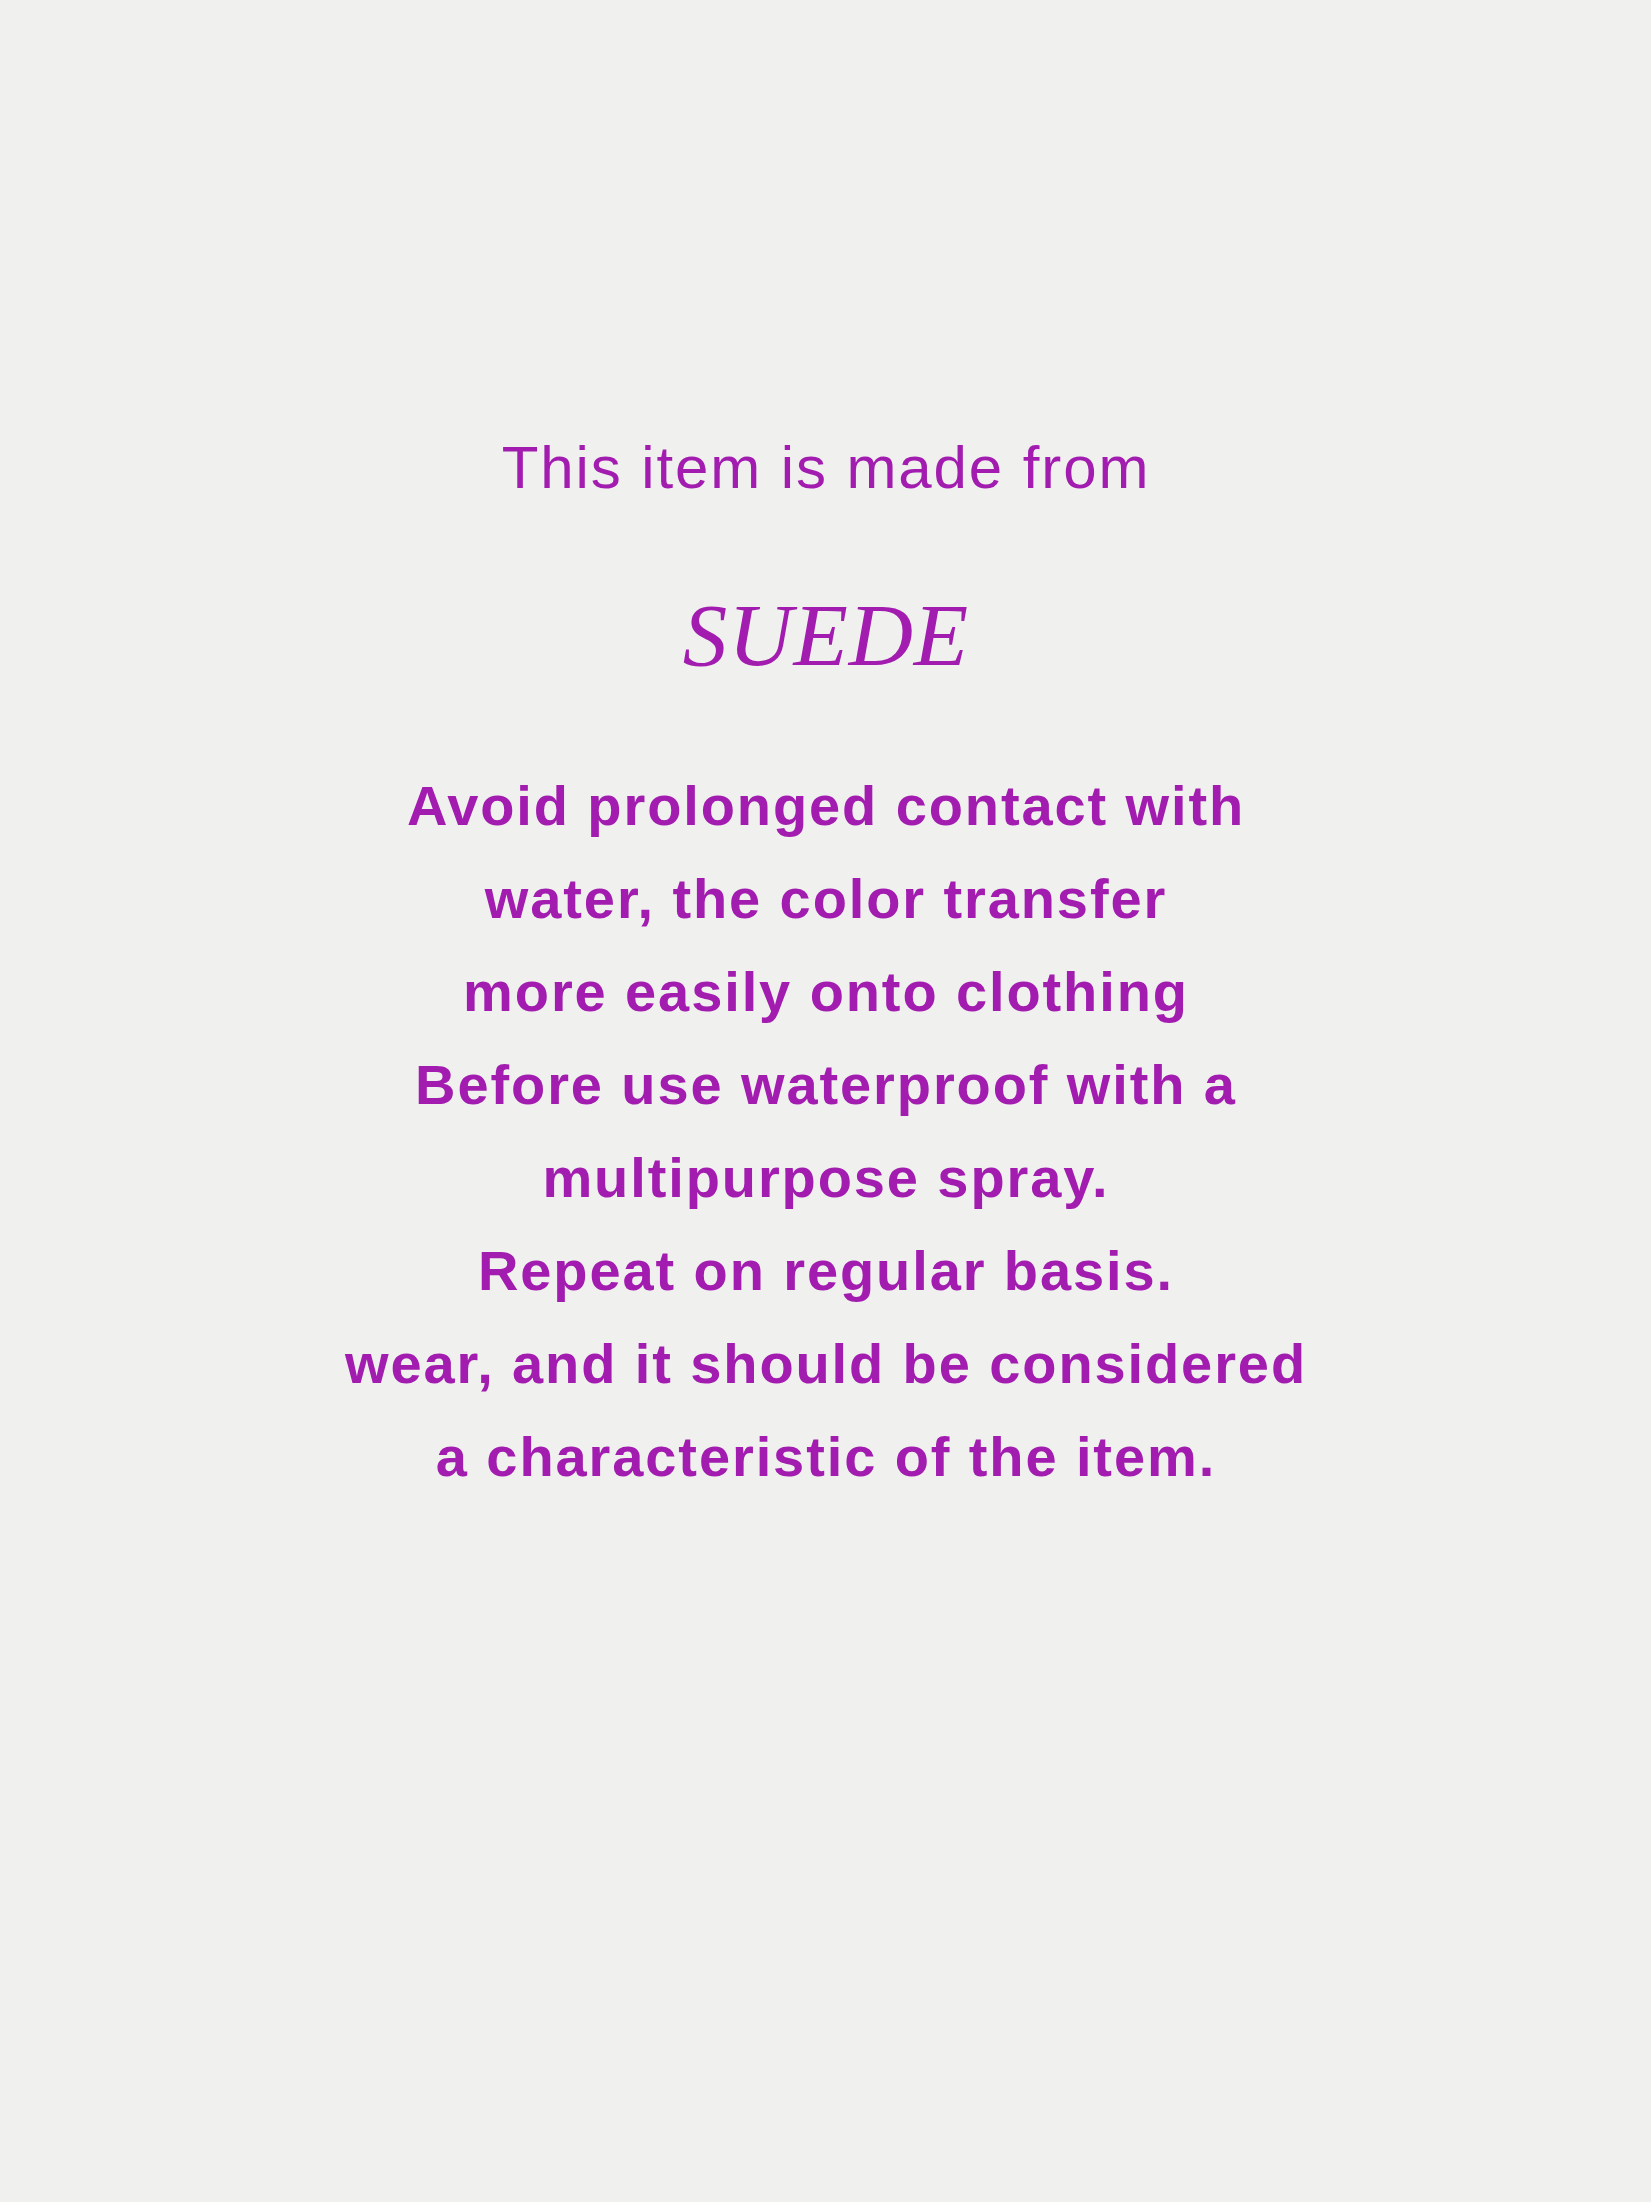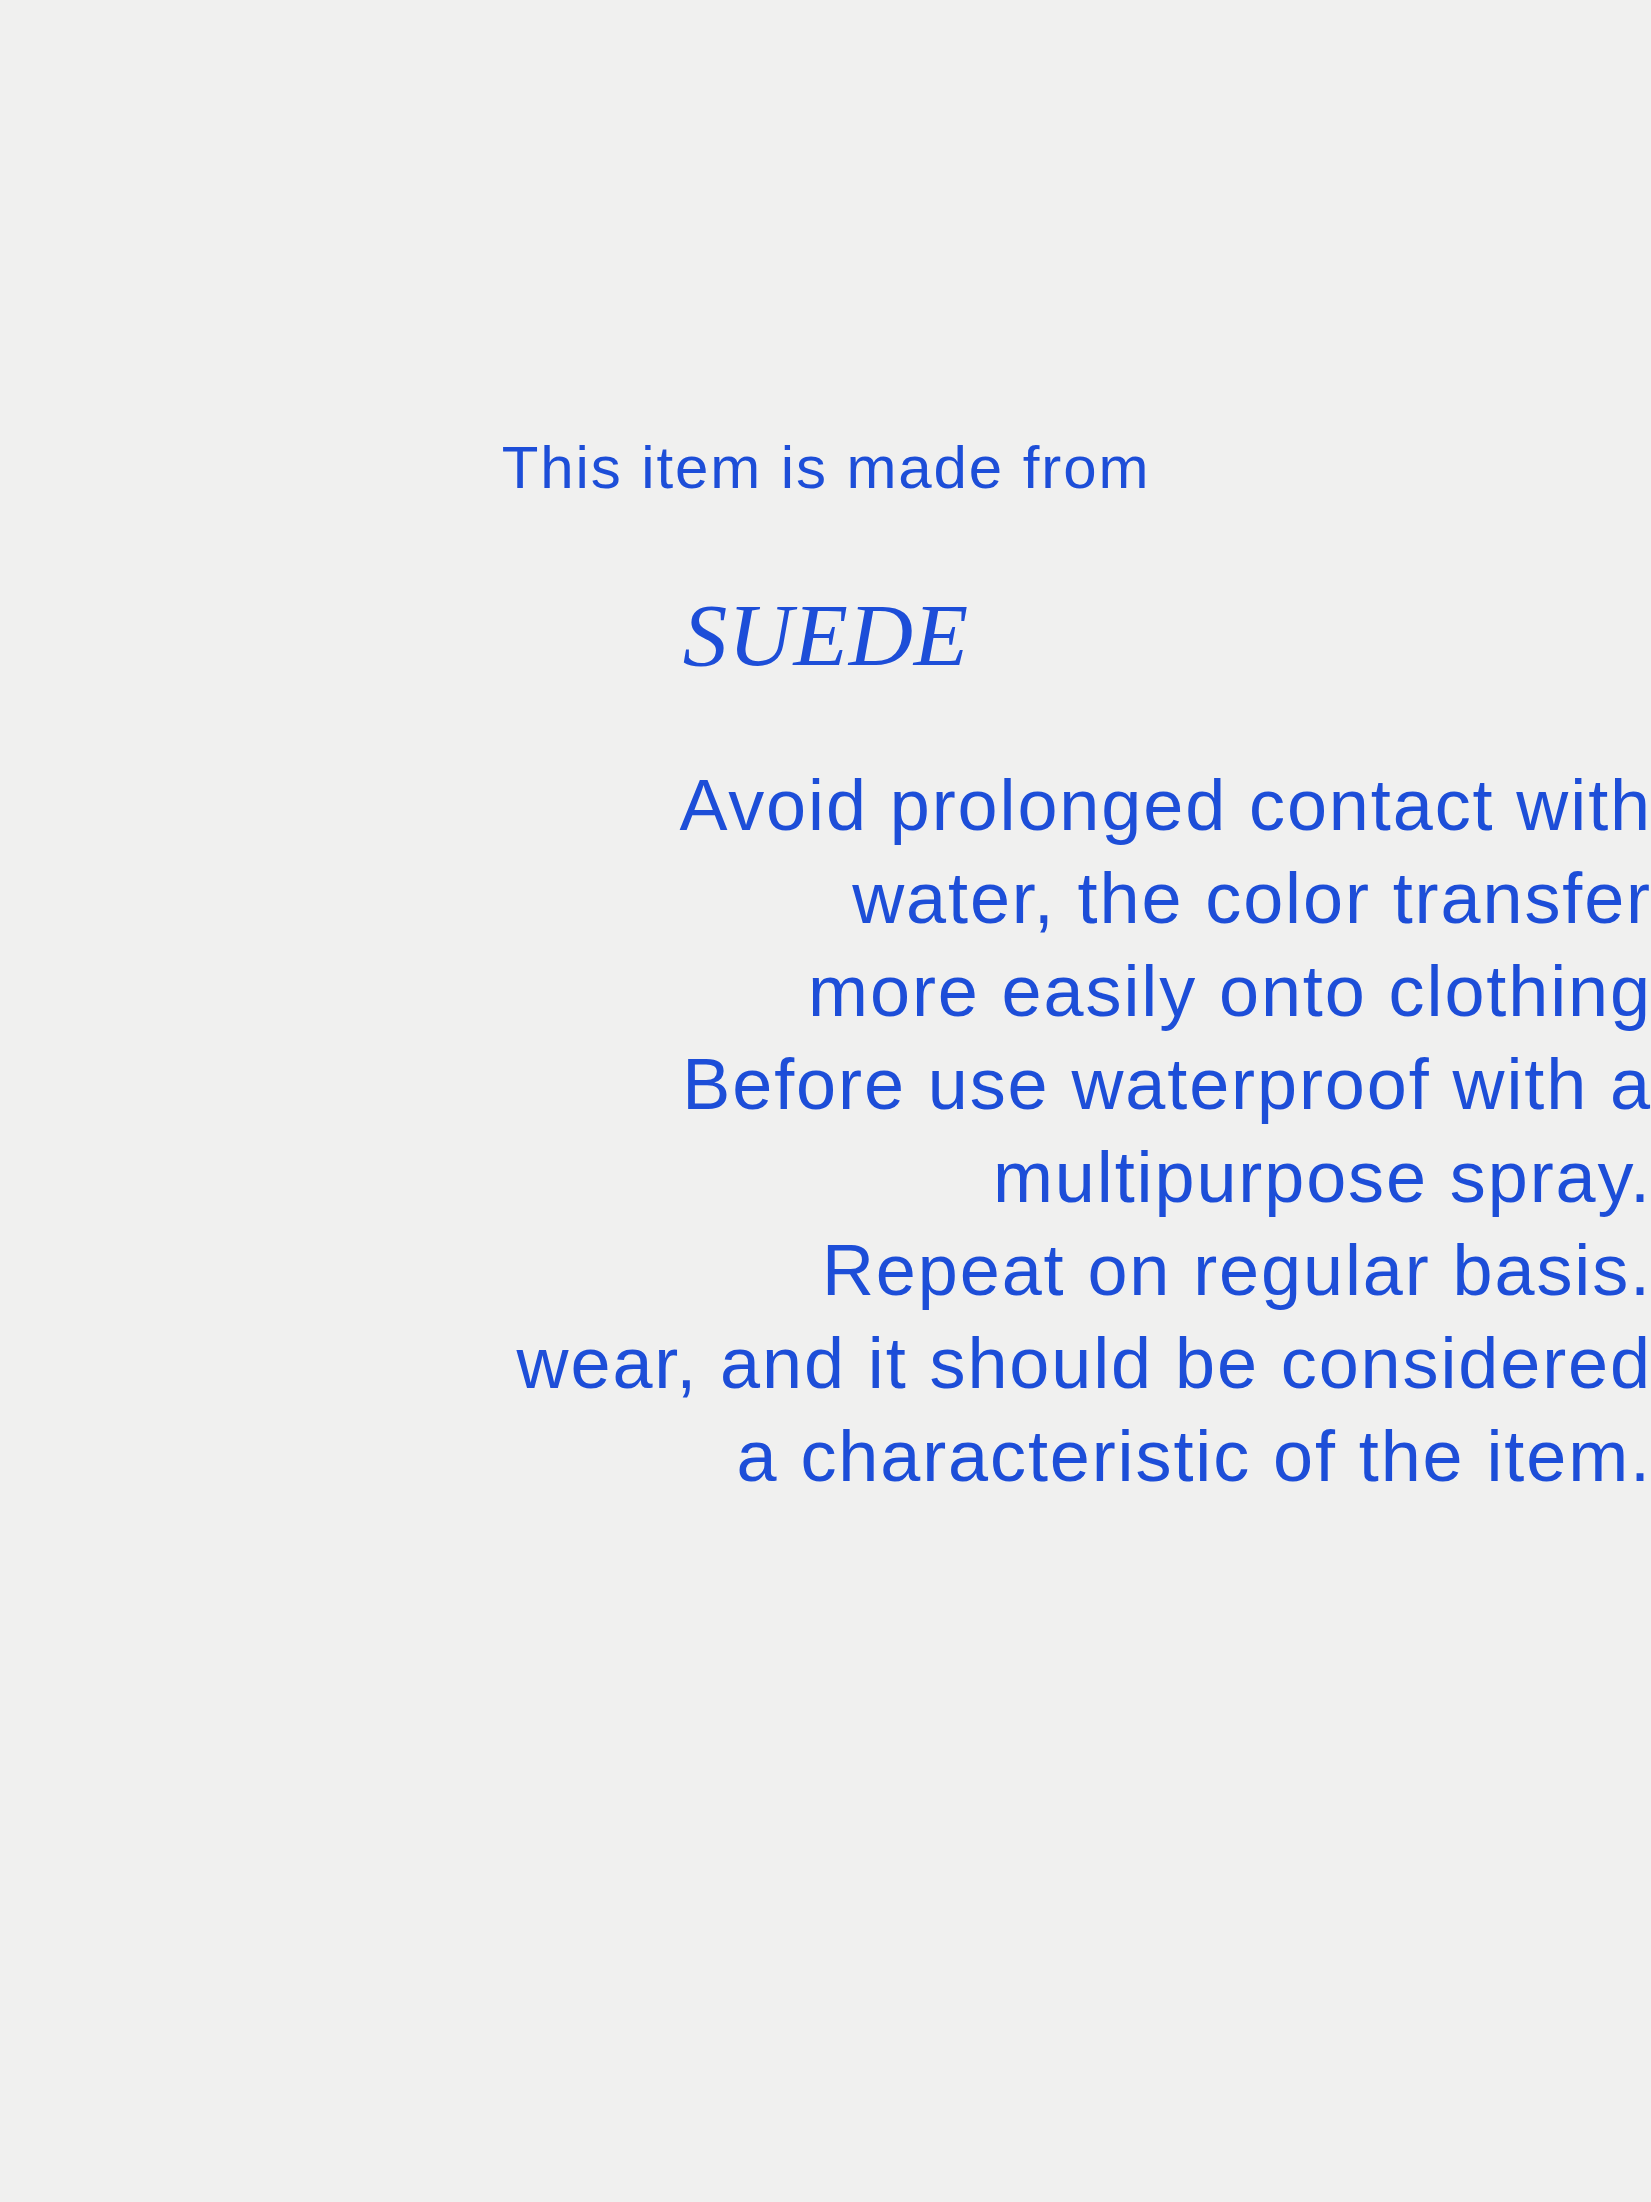--- a/index.html
+++ b/index.html
@@ -32,34 +32,33 @@
     margin-top: 93px;
     font-family: "Liberation Serif", serif;
     font-style: italic;
     font-weight: 400;
     font-size: 89px;
     line-height: 89px;
     letter-spacing: 0.9px;
   }
   .care-text {
     margin-top: 79px;
-    font-size: 72px;
+    font-size: 56px;
     line-height: 93px;
     letter-spacing: 1.9px;
-    font-weight: 400;
-    text-align: right;
+    font-weight: 700;
   }
   .care-line {
     white-space: nowrap;
   }
 </style>
 </head>
 <body style="background: rgb(240, 240, 239);">
 
-<div class="care-card" style="color: #1d4ed8;">
+<div class="care-card" style="color: #a21caf;">
   <div class="intro-line">This item is made from</div>
 
   <div class="material-name">SUEDE</div>
 
   <div class="care-text">
     <div class="care-line">Avoid prolonged contact with</div>
     <div class="care-line">water, the color transfer</div>
     <div class="care-line">more easily onto clothing</div>
     <div class="care-line">Before use waterproof with a</div>
     <div class="care-line">multipurpose spray.</div>

